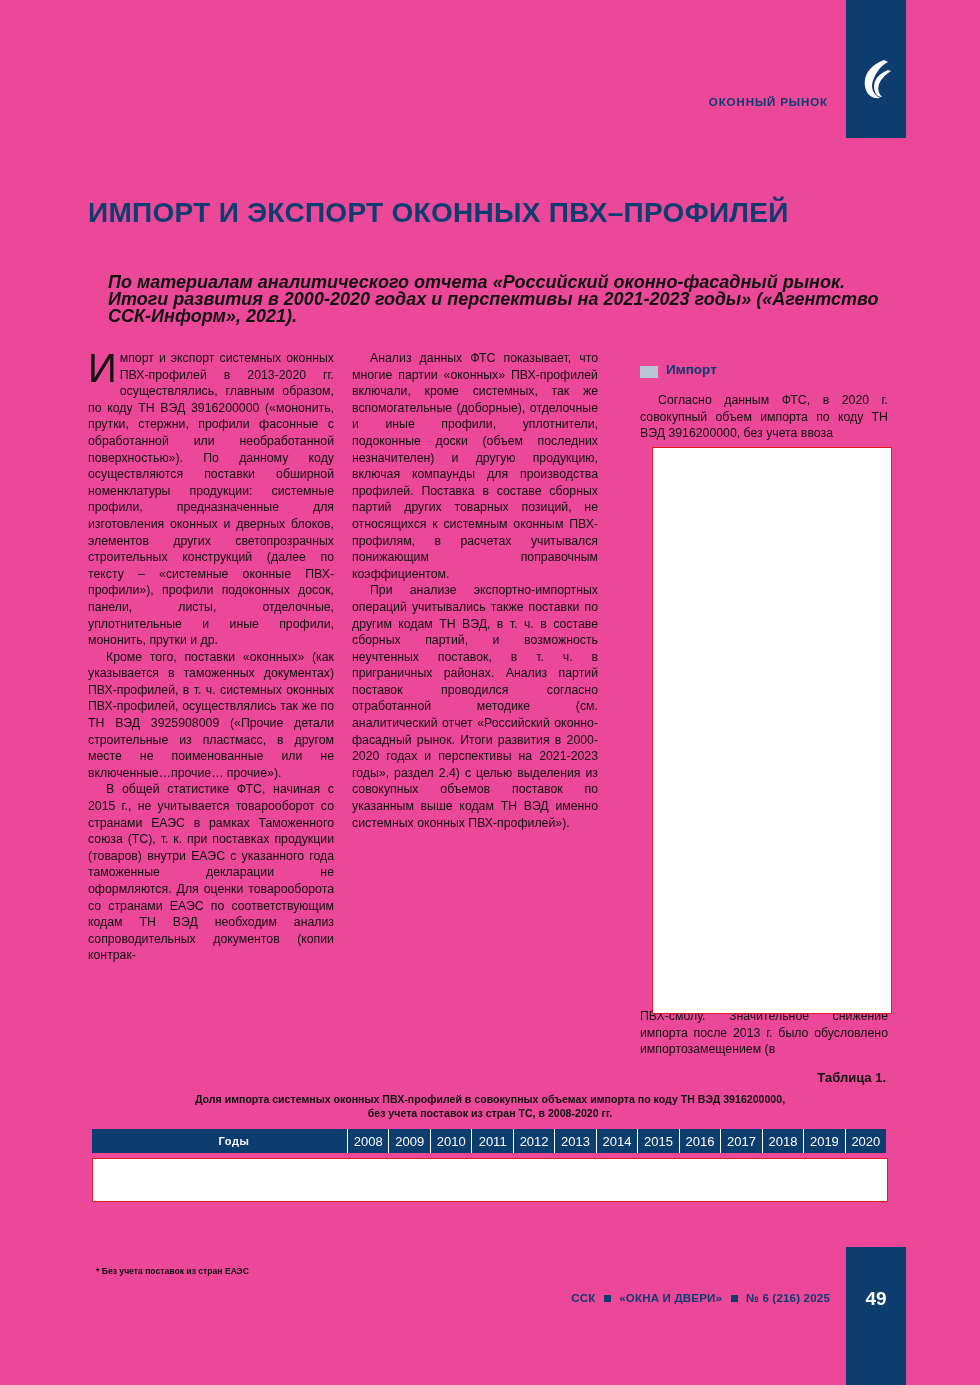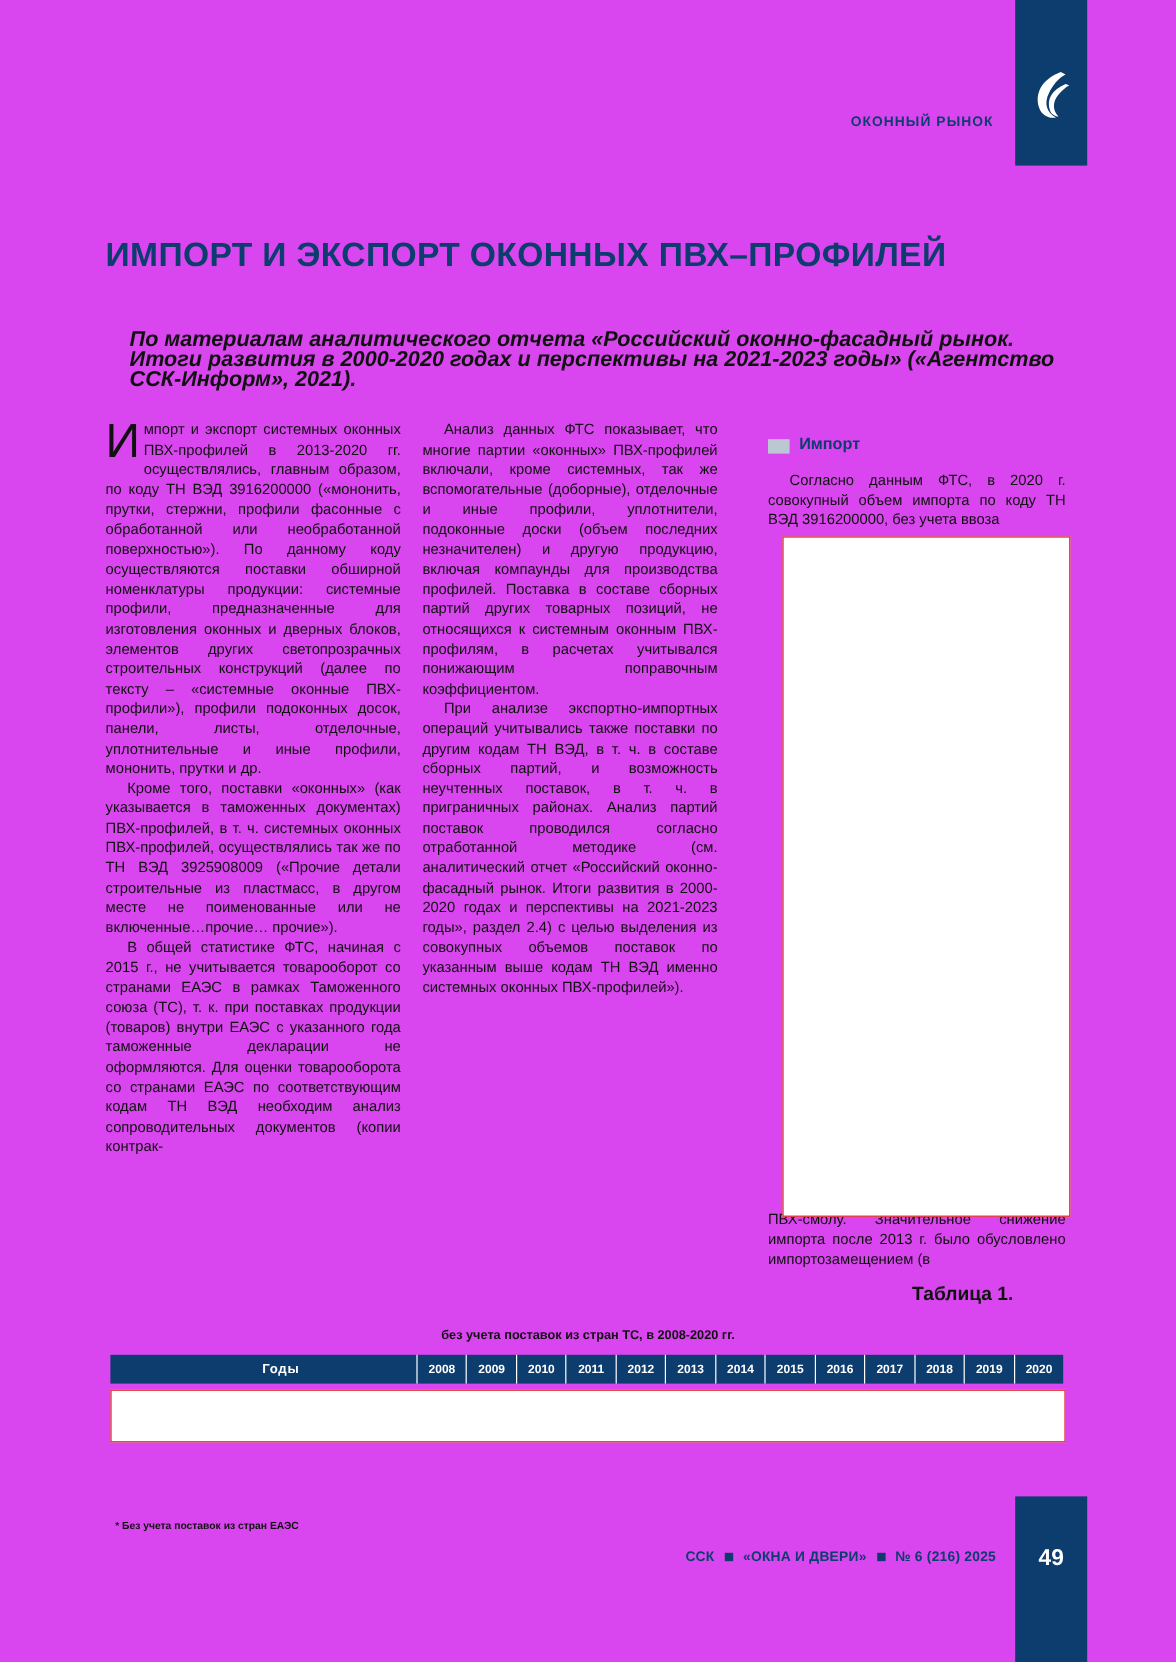--- a/index.html
+++ b/index.html
@@ -11,21 +11,21 @@
     width: 980px;
     height: 1385px;
     position: relative;
     font-family: "Liberation Sans", sans-serif;
     color: #111111;
     overflow: hidden;
   }
   .page {
     position: absolute;
     inset: 0;
-    background: #d946ef;
+    background: #ec4899;
   }
 
   
   .header-logo-block {
     position: absolute;
     top: 0;
     left: 846px;
     width: 60px;
     height: 138px;
     background: #0d3c6e;
@@ -158,22 +158,22 @@
     font-size: 10.6px;
     font-weight: bold;
     line-height: 14px;
     color: #111111;
   }
   .table-label {
     position: absolute;
     top: 1070px;
     left: 760px;
     width: 126px;
-    text-align: left;
-    font-size: 16px;
+    text-align: right;
+    font-size: 13px;
     font-weight: bold;
     color: #111111;
   }
   .years-header {
     position: absolute;
     top: 1129px;
     left: 92px;
     width: 794px;
     height: 24px;
     background: #0d3c6e;
@@ -189,22 +189,22 @@
     font-size: 11px;
     font-weight: bold;
     letter-spacing: 0.6px;
     padding-left: 29px;
   }
   .years-header .yh-cell {
     flex: 1 1 0;
     display: flex;
     align-items: center;
     justify-content: center;
-    font-size: 10px;
-    font-weight: bold;
+    font-size: 13px;
+    font-weight: normal;
     border-left: 1.5px solid #ffffff;
   }
   .table-footnote {
     position: absolute;
     top: 1266px;
     left: 96px;
     font-size: 8.6px;
     font-weight: bold;
     color: #111111;
     text-align: right;
@@ -287,21 +287,21 @@
   </div>
 
   <div class="col col-3" style="top:1008px;">
     <p class="first">ПВХ-смолу. Значительное снижение импорта после 2013 г. было обусловлено импортозамещением (в</p>
   </div>
 
   <div class="redacted redacted-chart"></div>
 
   <div class="table-label">Таблица 1.</div>
   <div class="table-caption">
-    <br>
+    <span>Доля импорта системных оконных ПВХ-профилей в совокупных объемах импорта по коду ТН ВЭД 3916200000,</span><br>
     <span>без учета поставок из стран ТС, в 2008-2020 гг.</span>
   </div>
 
   <div class="years-header">
     <div class="yh-title">Годы</div>
     <div class="yh-cell">2008</div>
     <div class="yh-cell">2009</div>
     <div class="yh-cell">2010</div>
     <div class="yh-cell">2011</div>
     <div class="yh-cell">2012</div>

